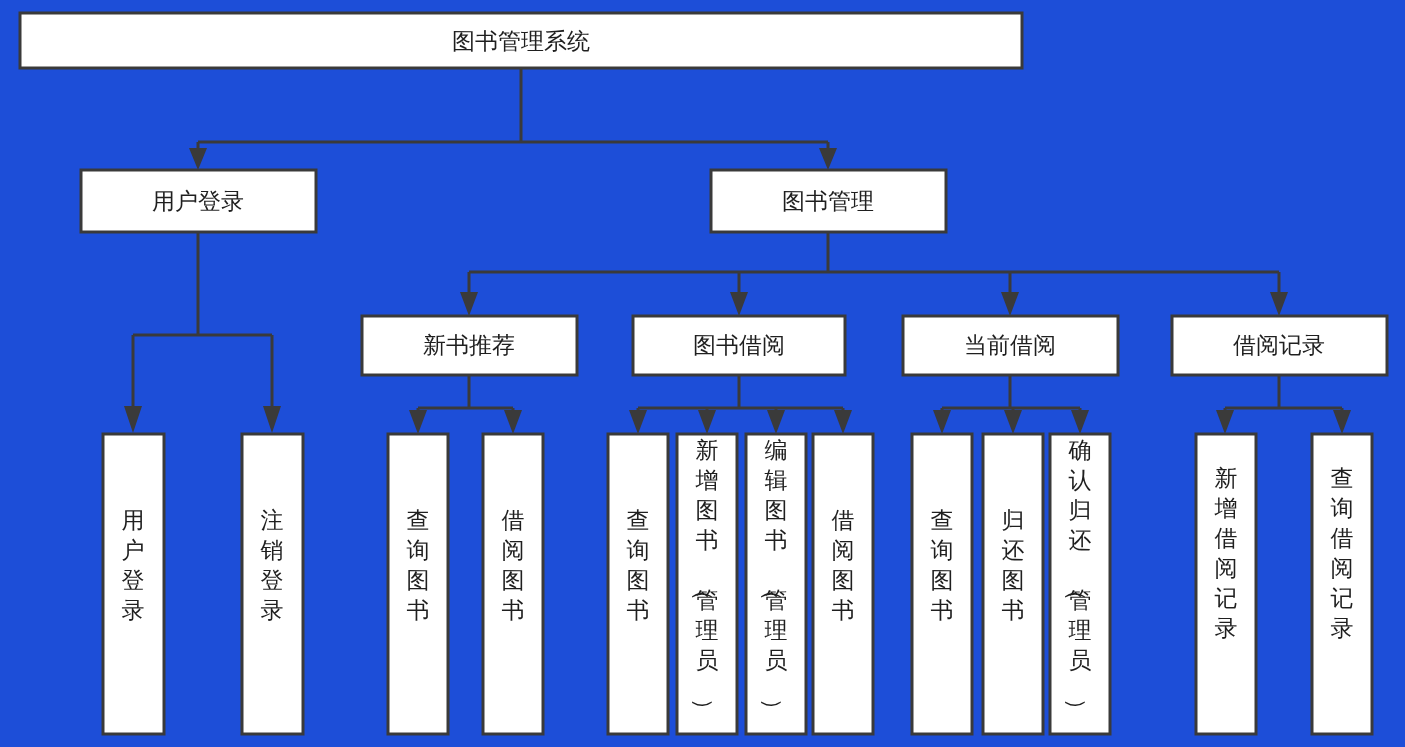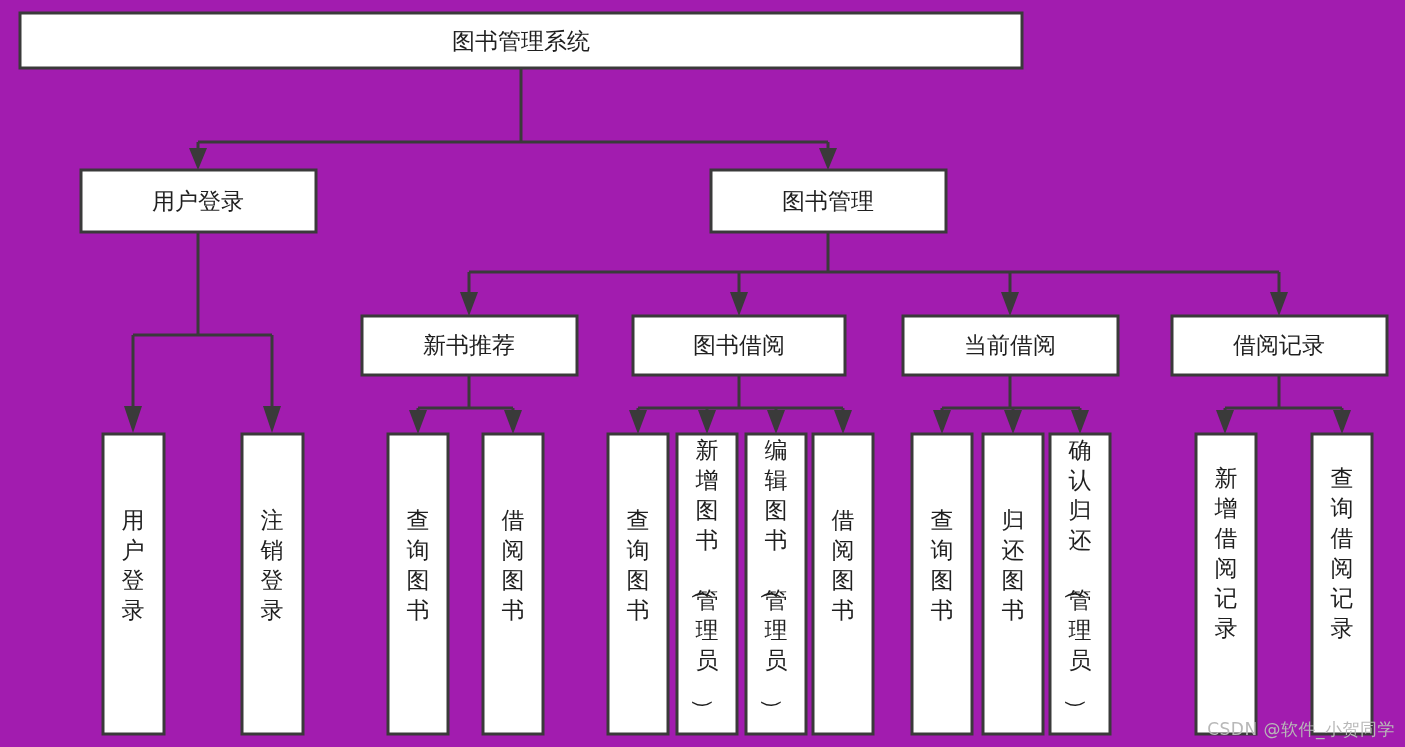--- a/index.html
+++ b/index.html
@@ -10,21 +10,21 @@
   body {
     width: 1405px;
     height: 747px;
     font-family: "DejaVu Sans", "Liberation Sans", sans-serif;
     overflow: hidden;
   }
   #diagram-root {
     position: relative;
     width: 1405px;
     height: 747px;
-    background: #a21caf;
+    background: #1d4ed8;
   }
   svg#flow {
     position: absolute;
     left: 0;
     top: 0;
     width: 1405px;
     height: 747px;
   }
   .node-box {
     fill: #ffffff;
@@ -218,14 +218,13 @@
       <rect class="node-box" x="1196" y="434" width="60" height="300"></rect>
       <text class="node-label-v" x="1226" y="486"><tspan x="1226" dy="0">新</tspan><tspan x="1226" dy="30">增</tspan><tspan x="1226" dy="30">借</tspan><tspan x="1226" dy="30">阅</tspan><tspan x="1226" dy="30">记</tspan><tspan x="1226" dy="30">录</tspan></text>
     </g>
     <g>
       <rect class="node-box" x="1312" y="434" width="60" height="300"></rect>
       <text class="node-label-v" x="1342" y="486"><tspan x="1342" dy="0">查</tspan><tspan x="1342" dy="30">询</tspan><tspan x="1342" dy="30">借</tspan><tspan x="1342" dy="30">阅</tspan><tspan x="1342" dy="30">记</tspan><tspan x="1342" dy="30">录</tspan></text>
     </g>
 
   </svg>
 
-  <div class="watermark">CSDN @软件_小贺同学</div>
 </div>
 
 </body></html>

